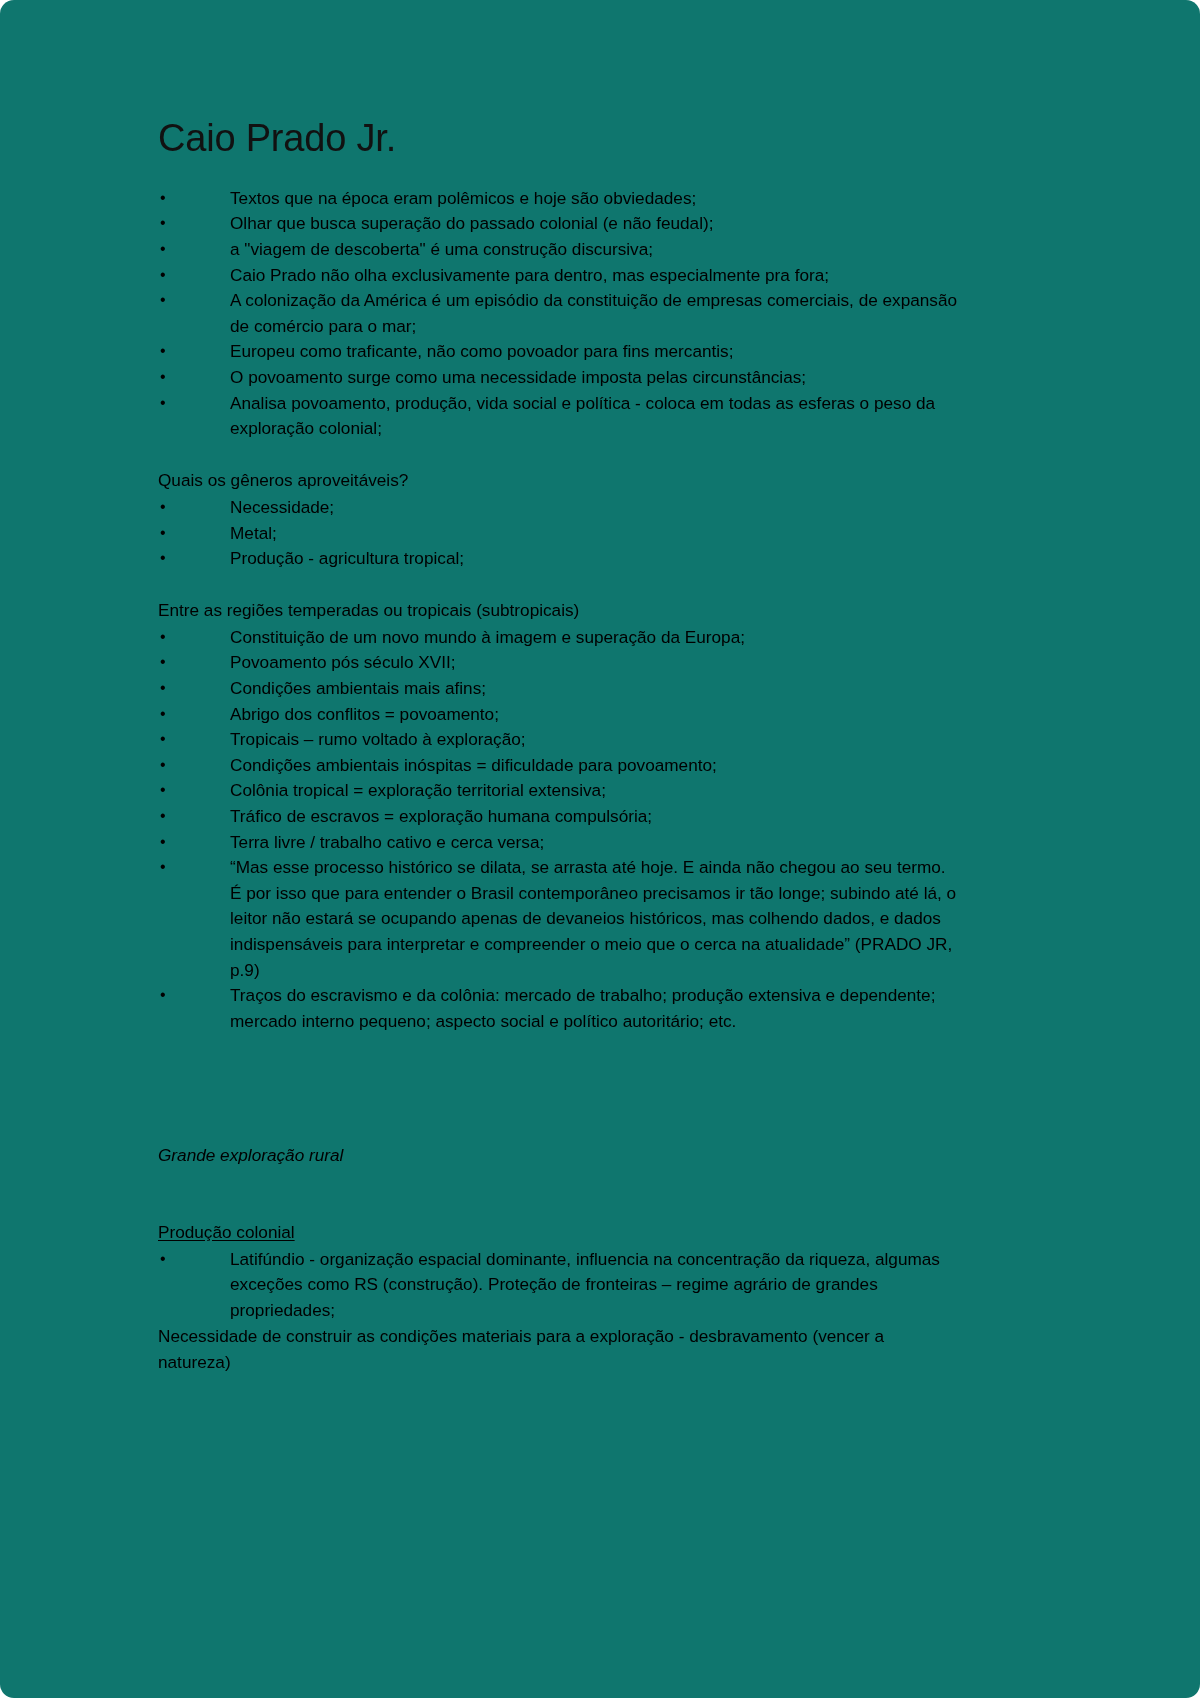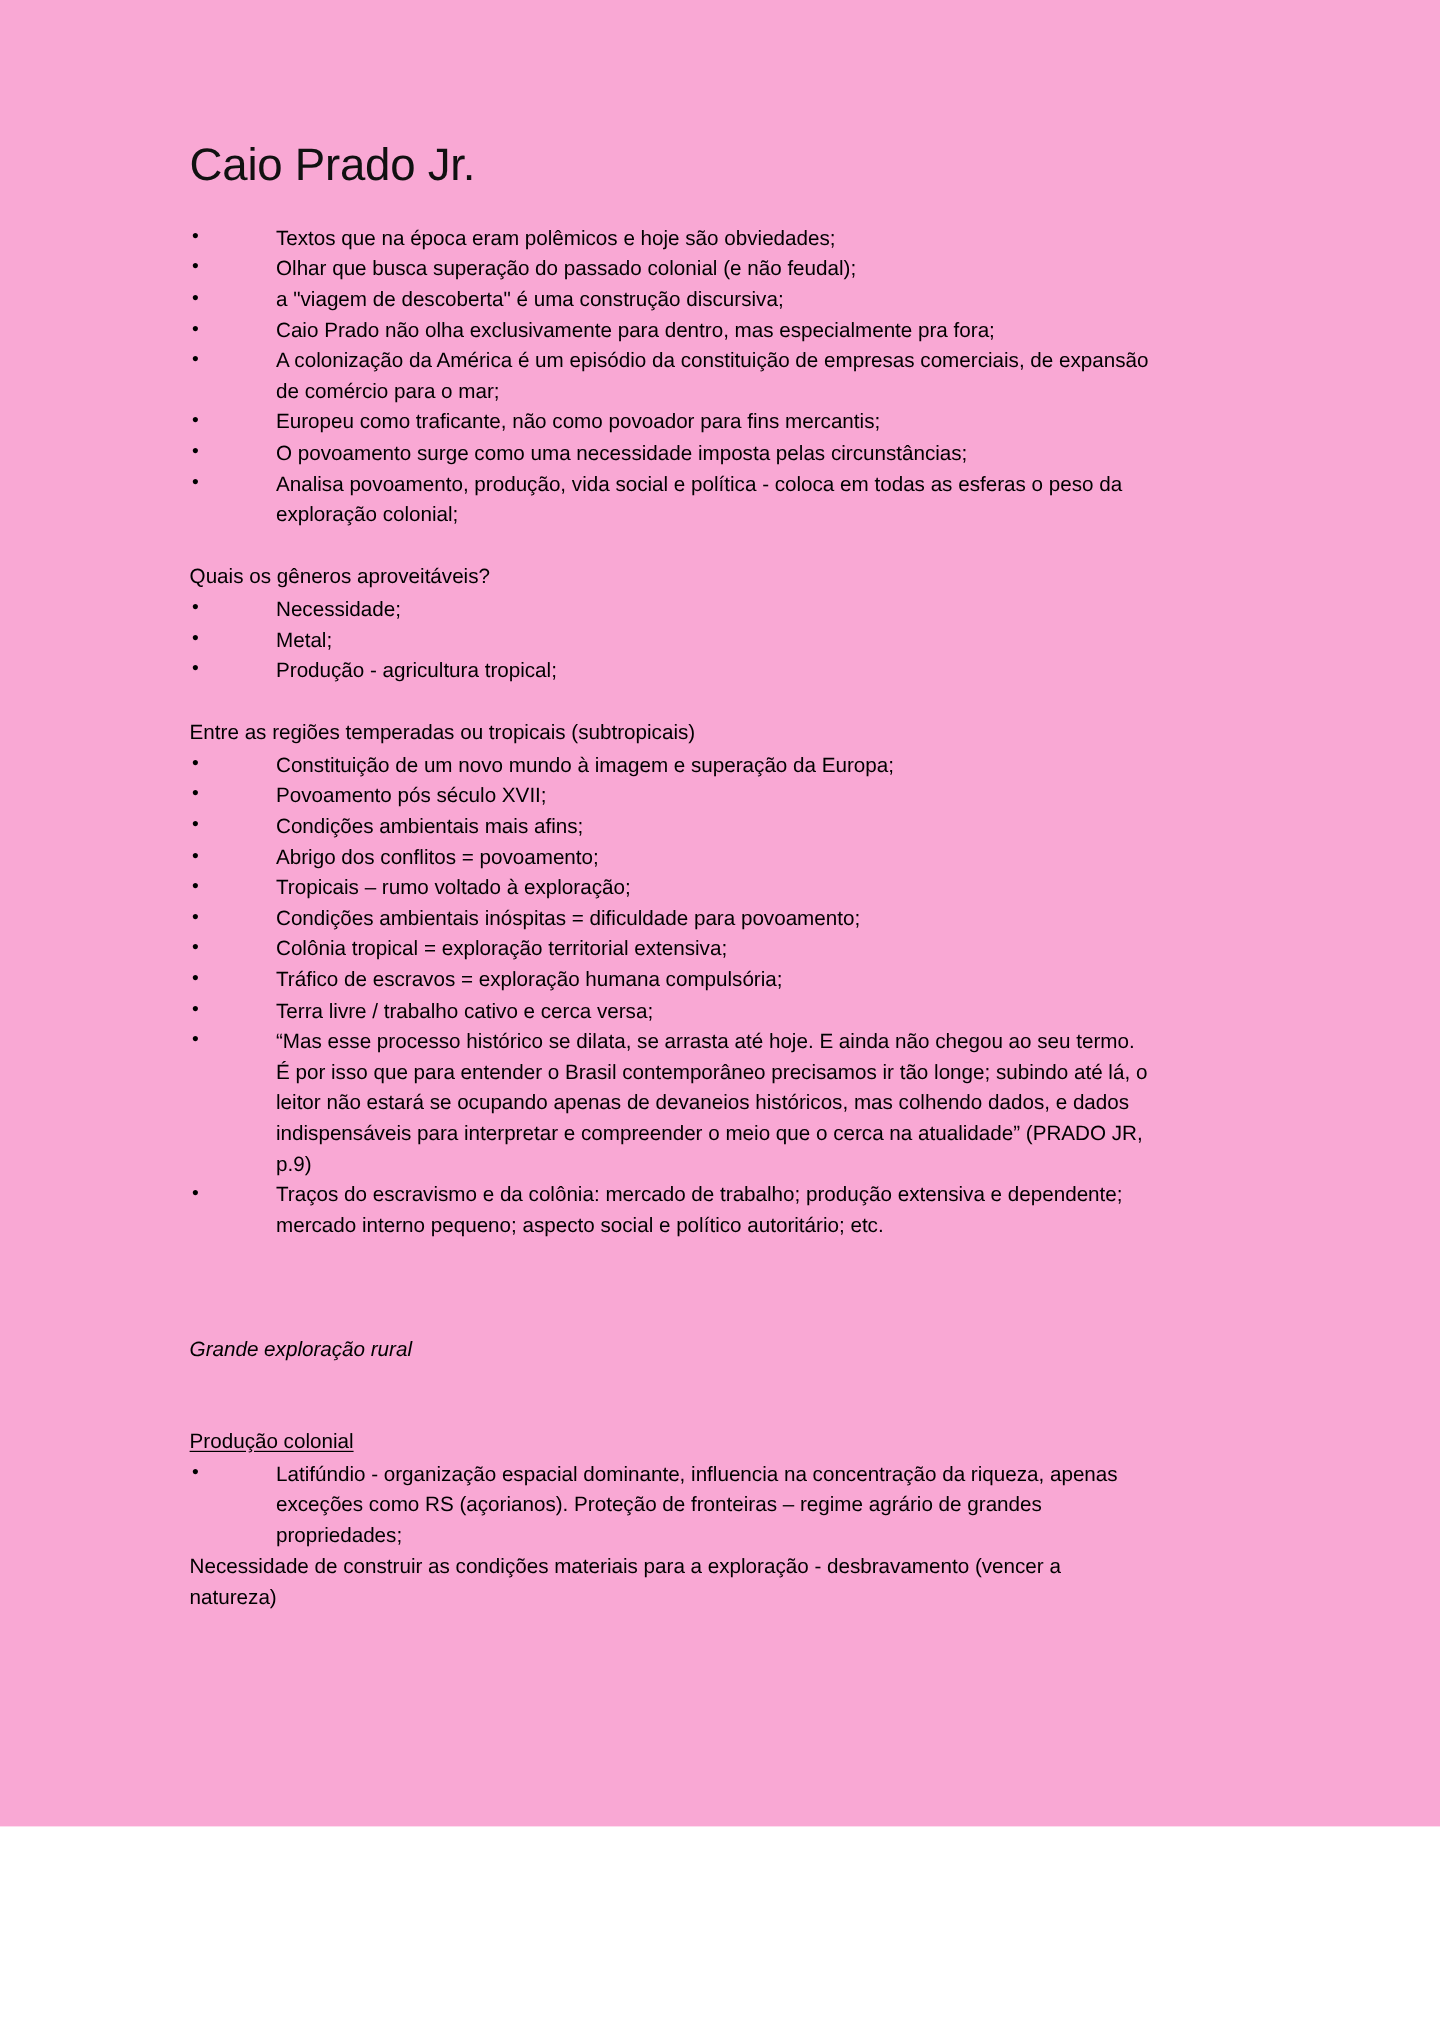--- a/index.html
+++ b/index.html
@@ -10,24 +10,25 @@
   body {
     width: 1200px;
     height: 1698px;
     font-family: "Liberation Sans", sans-serif;
     color: #000000;
     -webkit-font-smoothing: antialiased;
   }
   .page {
     position: relative;
     width: 1200px;
-    height: 1522px;
-    background: #f9a8d4;
+    height: 1698px;
+    background: #0f766e;
     box-sizing: border-box;
     padding: 118px 240px 0 158px;
+    border-radius: 14px;
   }
   .doc-title {
     font-size: 38px;
     font-weight: 400;
     line-height: 1.1;
     letter-spacing: -0.2px;
     margin: 0 0 26px 0;
     color: #111111;
   }
   ul.bullets {
@@ -51,20 +52,21 @@
     font-size: 16px;
     line-height: 25.6px;
   }
   .para {
     font-size: 17.2px;
     line-height: 25.6px;
     margin: 0;
   }
   .italic {
     font-style: italic;
+    margin-top: 31px;
   }
   .underline {
     text-decoration: underline;
     text-underline-offset: 2px;
     text-align: right;
   }
   .bold {
     font-weight: normal;
   }
   .blank {
@@ -125,18 +127,18 @@
 
   <div class="blank3"></div>
 
   <p class="para italic">Grande exploração rural</p>
 
   <div class="blank2"></div>
 
   <p class="para"><span class="underline">Produção colonial</span></p>
 
   <ul class="bullets">
-    <li><span class="bold">Latifúndio</span><span> - organização espacial dominante, influencia na concentração da riqueza, apenas exceções como RS (açorianos). </span><span class="bold">Proteção de fronteiras</span><span> – regime agrário de grandes propriedades;</span></li>
+    <li><span class="bold">Latifúndio</span><span> - organização espacial dominante, influencia na concentração da riqueza, algumas exceções como RS (construção). </span><span class="bold">Proteção de fronteiras</span><span> – regime agrário de grandes propriedades;</span></li>
   </ul>
 
   <p class="para"><span>Necessidade de construir as condições materiais para a exploração - </span><span class="bold">desbravamento</span><span> (vencer a natureza)</span></p>
 
 </div>
 
 </body></html>

